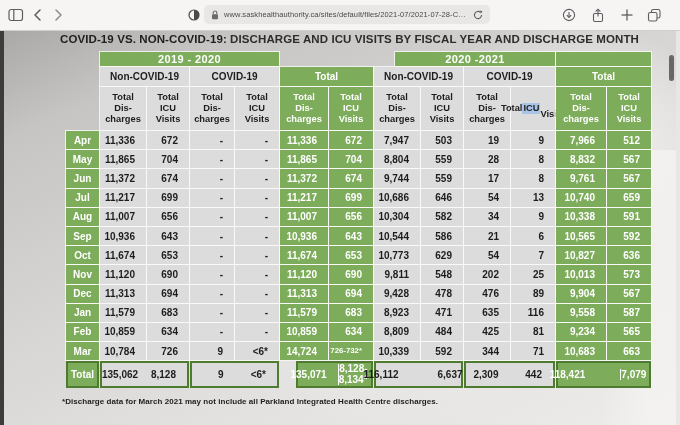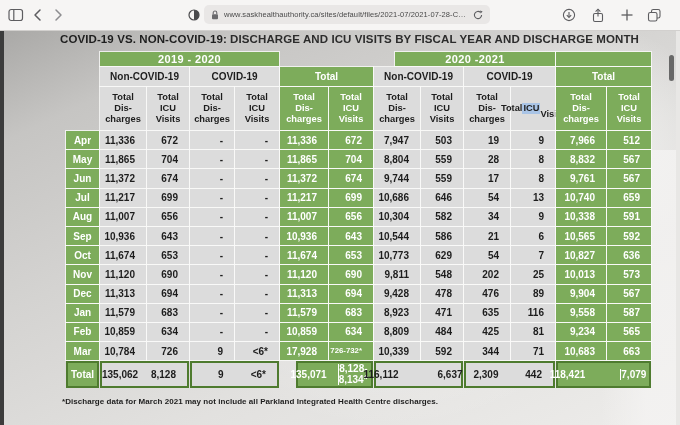--- a/index.html
+++ b/index.html
@@ -309,21 +309,21 @@
       <div class="c val gray">484</div>
       <div class="c val gray">425</div>
       <div class="c val gray">81</div>
       <div class="c val green">9,234</div>
       <div class="c val green">565</div>
       <div class="c month green">Mar</div>
       <div class="c val gray">10,784</div>
       <div class="c val gray">726</div>
       <div class="c val gray">9</div>
       <div class="c val gray">&lt;6*</div>
-      <div class="c val green">17,928</div>
+      <div class="c val green">14,724</div>
       <div class="c val green small">726-732*</div>
       <div class="c val gray">10,339</div>
       <div class="c val gray">592</div>
       <div class="c val gray">344</div>
       <div class="c val gray">71</div>
       <div class="c val green">10,683</div>
       <div class="c val green">663</div>
       <div class="c month green dk">Total</div>
       <div class="c box gray dk" style="grid-column: span 2;">
         <div class="half">135,062</div>

